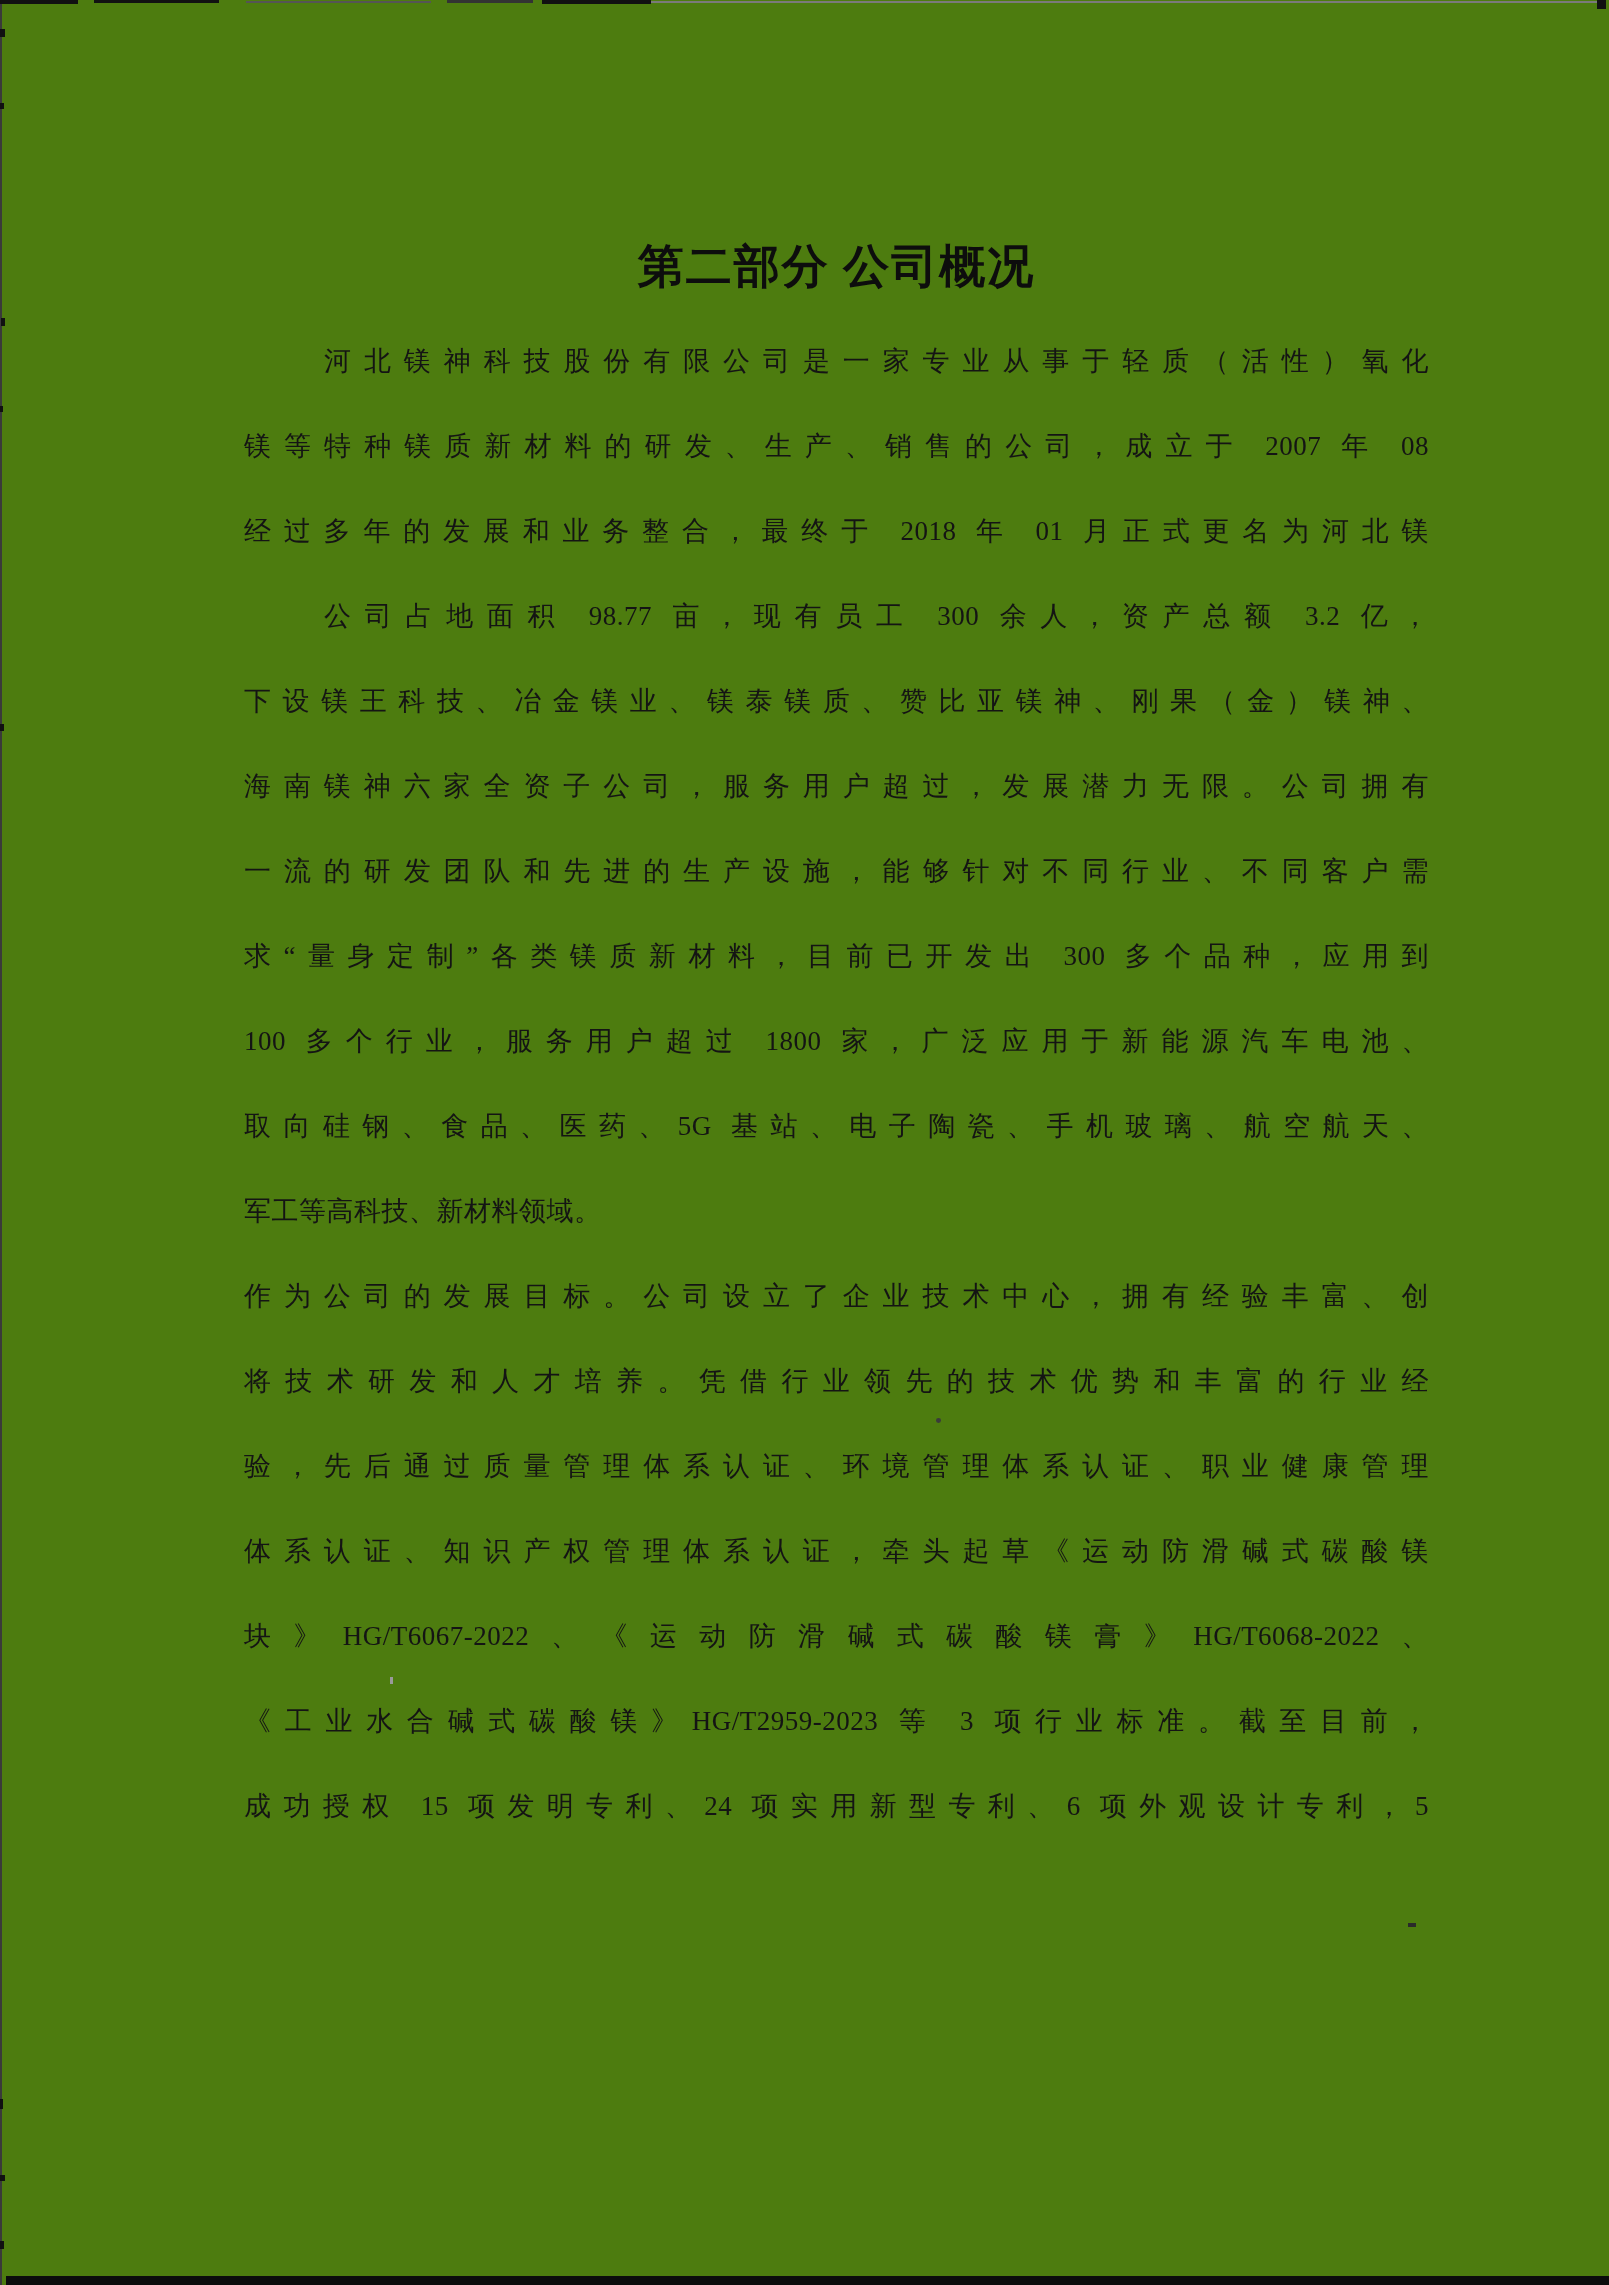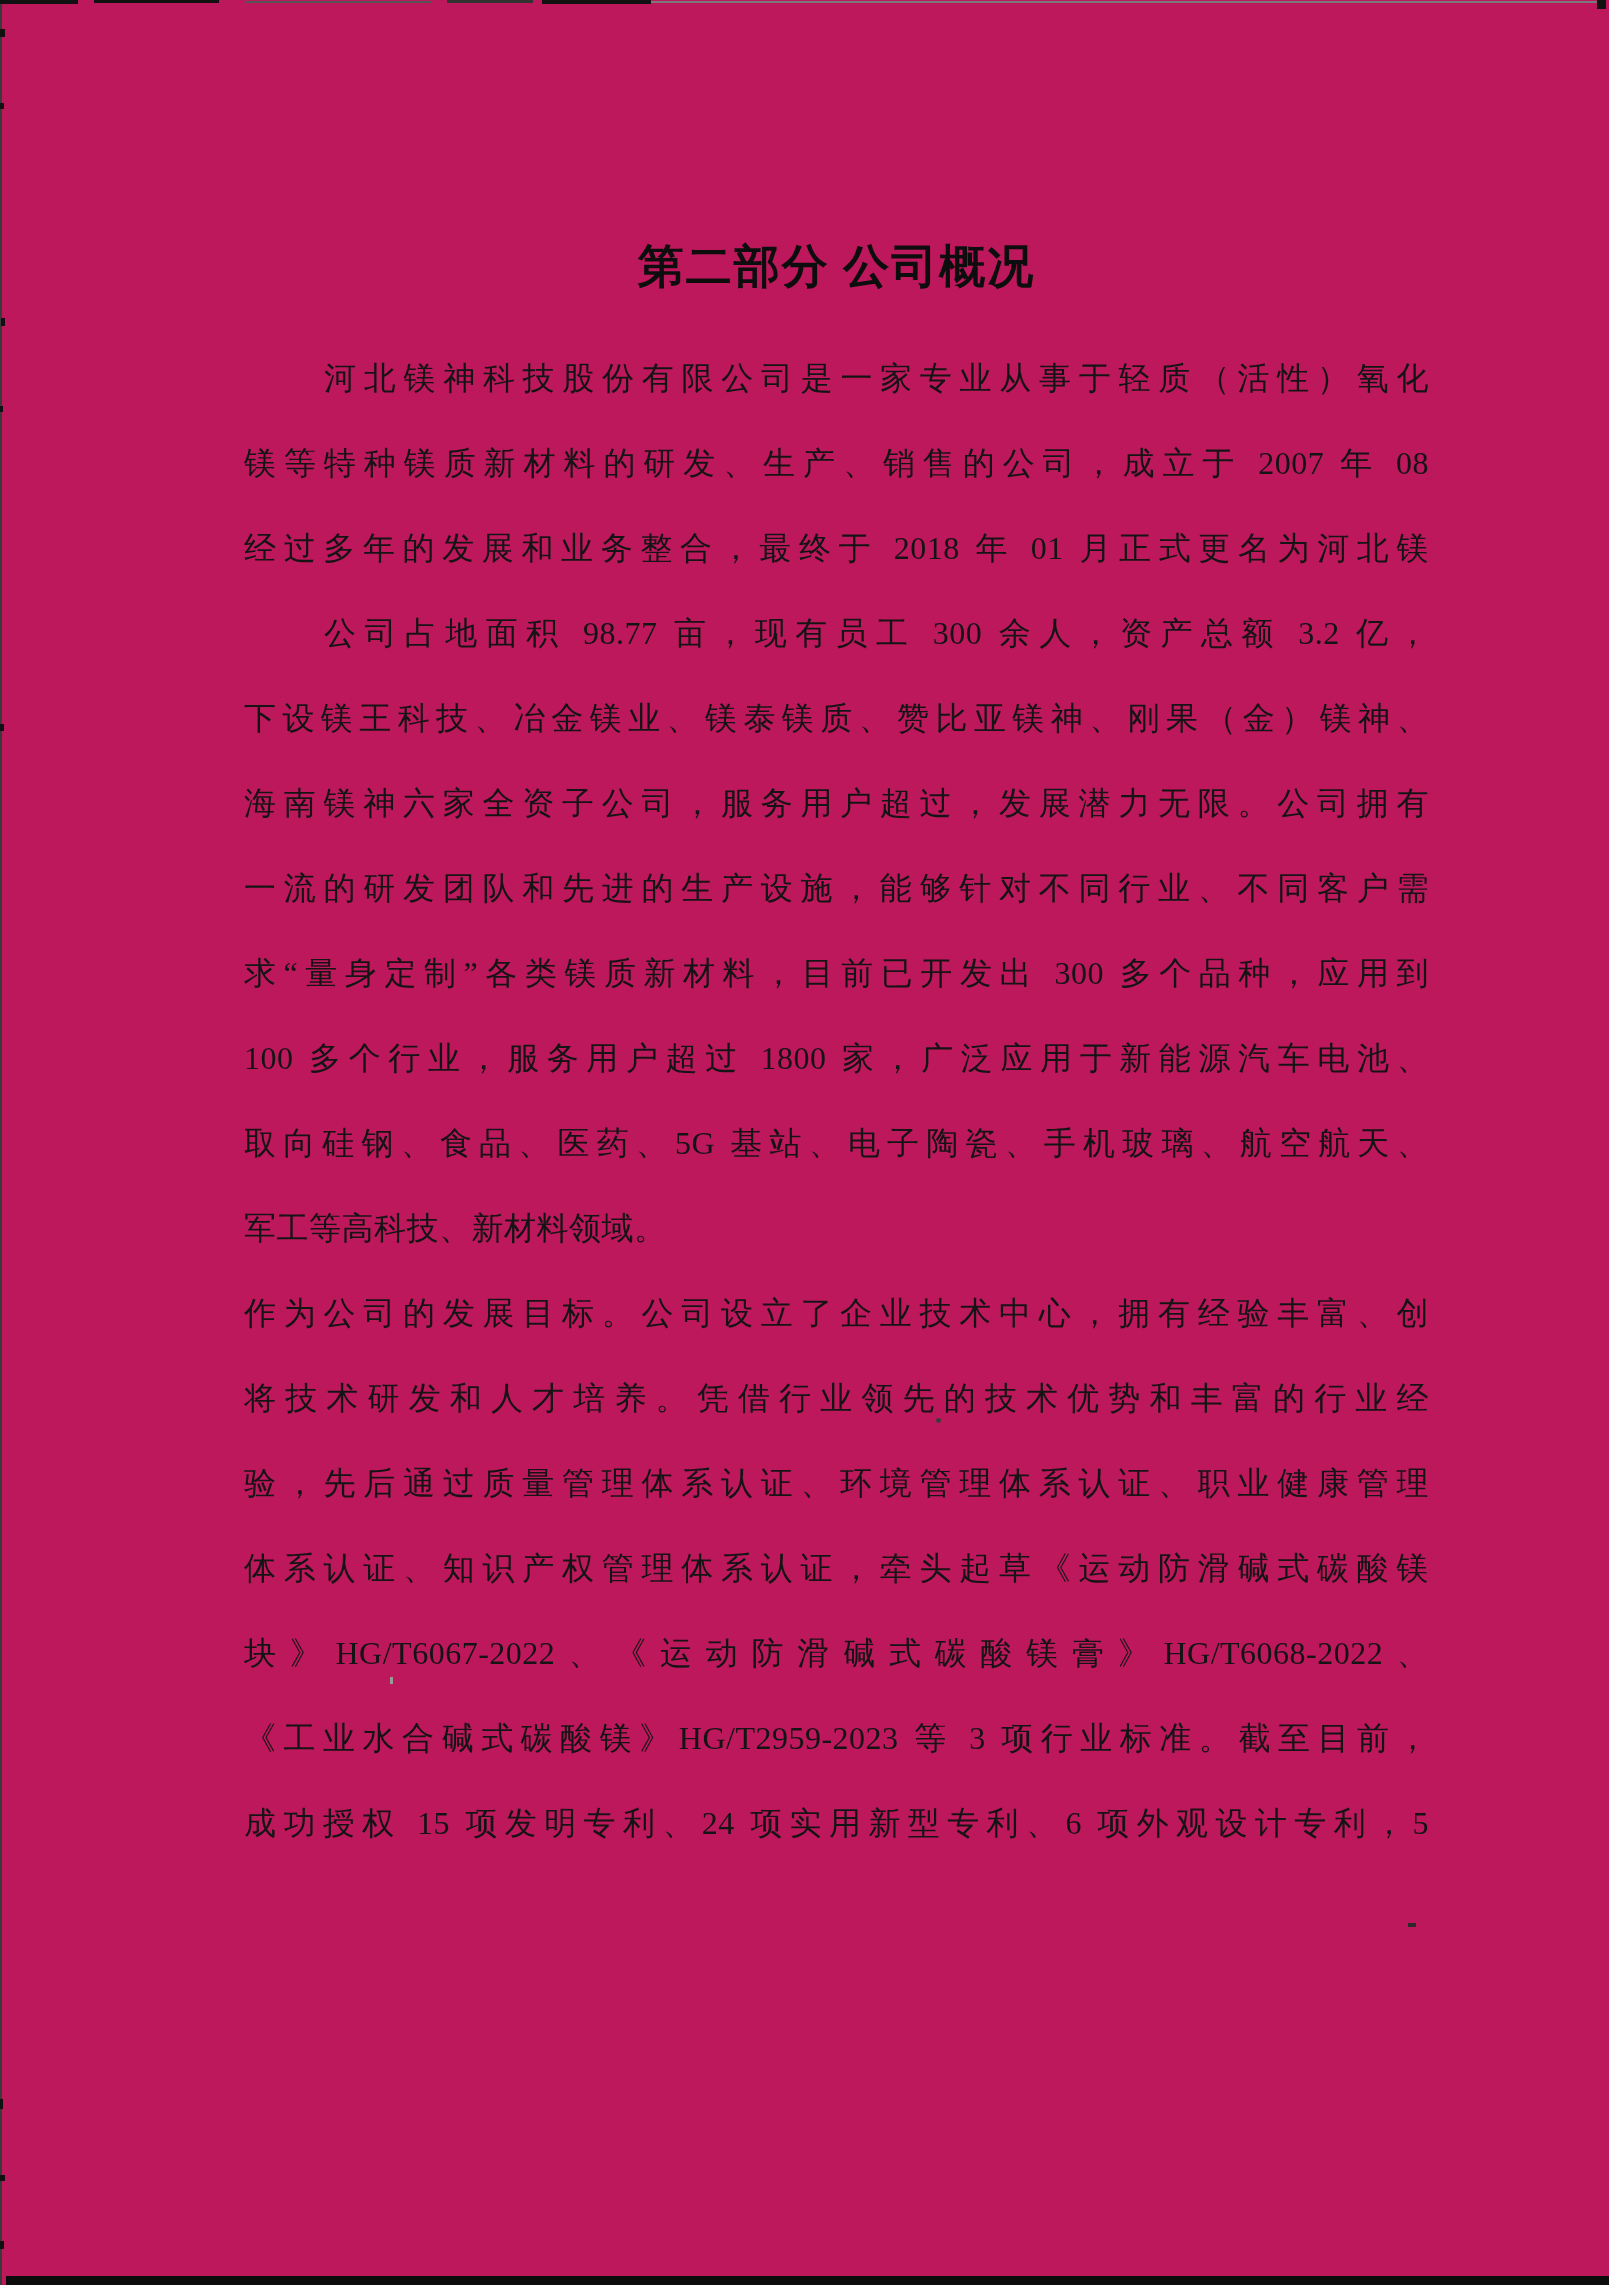--- a/index.html
+++ b/index.html
@@ -8,42 +8,42 @@
     width: 1609px;
     height: 2286px;
     background: #ffffff;
     overflow: hidden;
     font-family: "Liberation Serif", "DejaVu Serif", serif;
   }
   .page {
     position: relative;
     width: 1609px;
     height: 2286px;
-    background: #be185d;
+    background: #4d7c0f;
     color: #111111;
   }
   .doc-title {
     position: absolute;
     left: 244px;
     top: 201px;
     width: 1185px;
     height: 70px;
     line-height: 70px;
     font-size: 46px;
     font-weight: bold;
     text-align: center;
     letter-spacing: 2px;
     color: #0d0d0d;
   }
   .doc-body {
     position: absolute;
     left: 244px;
-    top: 336px;
+    top: 319px;
     width: 1185px;
-    font-size: 32px;
+    font-size: 27px;
     color: #141414;
   }
   .paragraph { margin: 0; padding: 0; }
   .line {
     height: 85px;
     line-height: 85px;
     text-align: justify;
     text-align-last: justify;
     -moz-text-align-last: justify;
     text-justify: inter-character;

